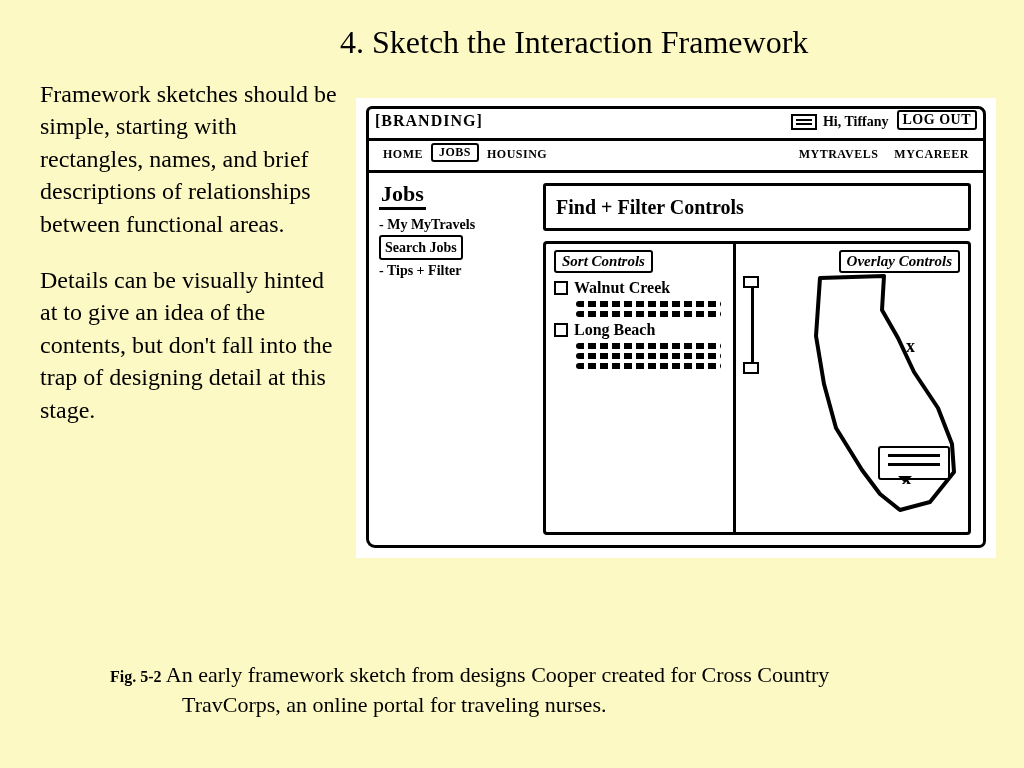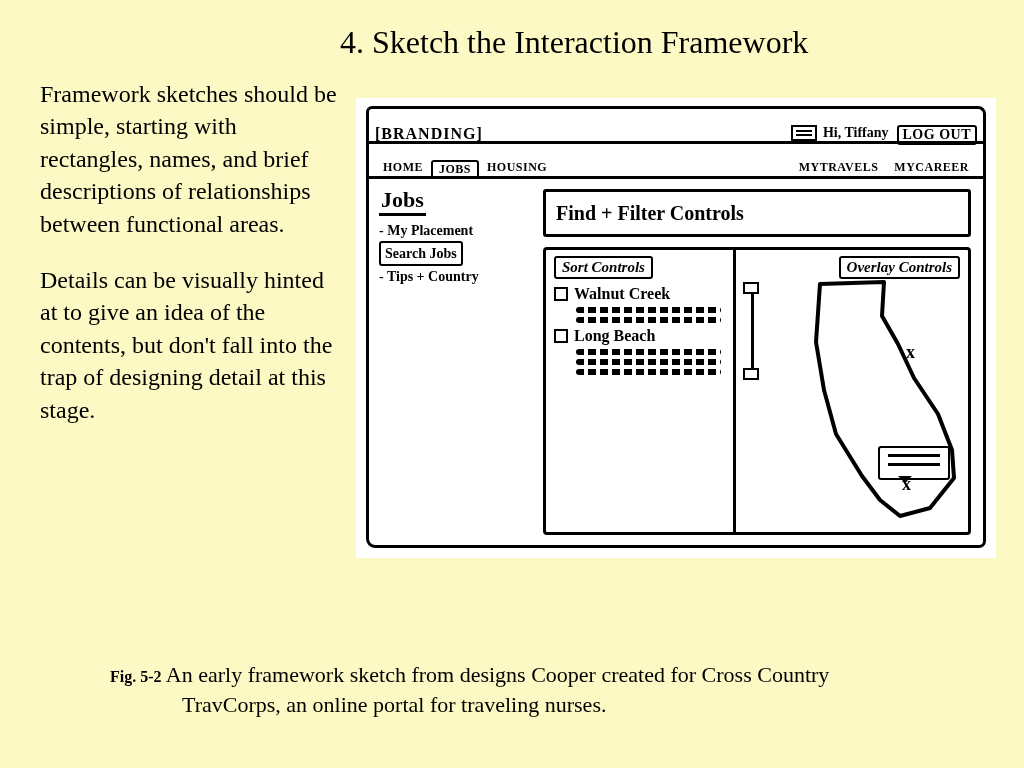--- a/index.html
+++ b/index.html
@@ -58,23 +58,23 @@
     display: flex;
     flex-direction: column;
     font-family: "Comic Sans MS", "Segoe Script", cursive;
     font-weight: bold;
     color: #000;
   }
   .sketch > .toprow,
   .sketch > .navrow {
     border-bottom: 3px solid #000;
     display: flex;
-    align-items: flex-start;
+    align-items: flex-end;
     height: 32px;
-    padding: 16px 6px;
+    padding: 8px 6px;
   }
   .branding {
     font-size: 16px;
     letter-spacing: 1px;
     text-transform: uppercase;
   }
   .spacer { flex: 1; }
   .greet { font-size: 14px; margin-right: 8px; }
   .logout {
     font-size: 14px;
@@ -230,23 +230,23 @@
       <span class="spacer"></span>
       <span class="navitem">MyTravels</span>
       <span class="navitem">MyCareer</span>
     </div>
 
     <div class="sketch-body">
 
       <div class="col-left">
         <div class="jobs-head">Jobs</div>
         <div class="left-list">
-          <div>- My Placement</div>
+          <div>- My MyTravels</div>
           <div><span class="boxed">Search Jobs</span></div>
-          <div>- Tips + Country</div>
+          <div>- Tips + Filter</div>
         </div>
       </div>
 
       <div class="findbar">
         <span>Find + Filter Controls</span>
       </div>
 
       <div class="panels">
 
         <div class="panel-sort">

